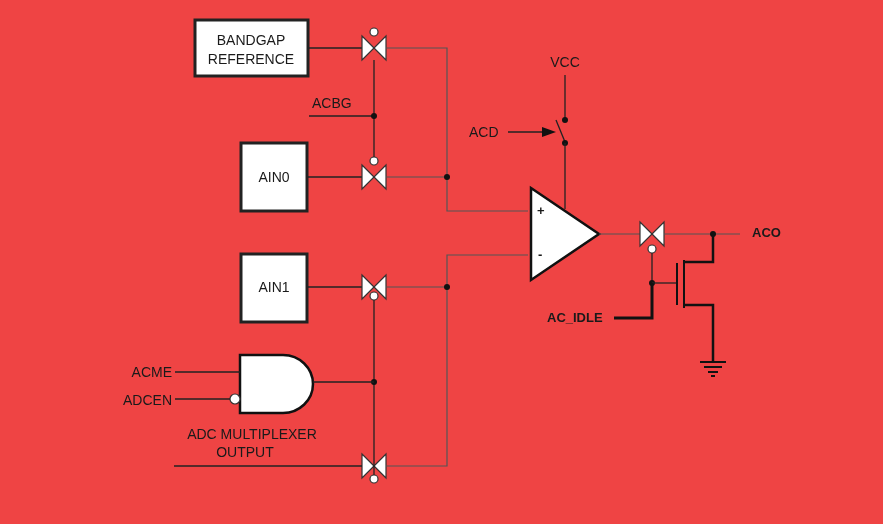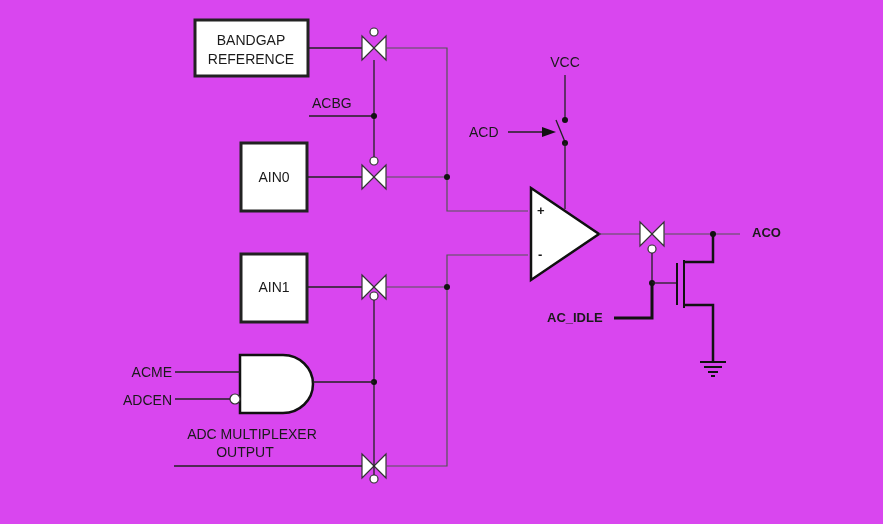--- a/index.html
+++ b/index.html
@@ -1,16 +1,16 @@
 <!DOCTYPE html>
 <html><head>
 <meta charset="utf-8">
 <style>
   html, body { margin:0; padding:0; background:#ffffff; }
-  #canvas { position:relative; width:883px; height:524px; overflow:hidden; background:#d946ef; }
+  #canvas { position:relative; width:883px; height:524px; overflow:hidden; background:#ef4444; }
   svg { position:absolute; left:0; top:0; }
   .lbl { font-family:"Liberation Sans", sans-serif; font-size:14px; fill:#1a1a1a; }
   .lblb { font-family:"Liberation Sans", sans-serif; font-size:13px; font-weight:bold; fill:#1a1a1a; }
   .w { stroke:#222; stroke-width:1.3; fill:none; }
   .wg { stroke:#555; stroke-width:1.2; fill:none; }
   .thick { stroke:#111; stroke-width:3; fill:none; }
   .box { stroke:#222; stroke-width:3; fill:#fff; }
   .tg { stroke:#333; stroke-width:1.2; fill:#fff; }
   .dot { fill:#111; }
 </style>

